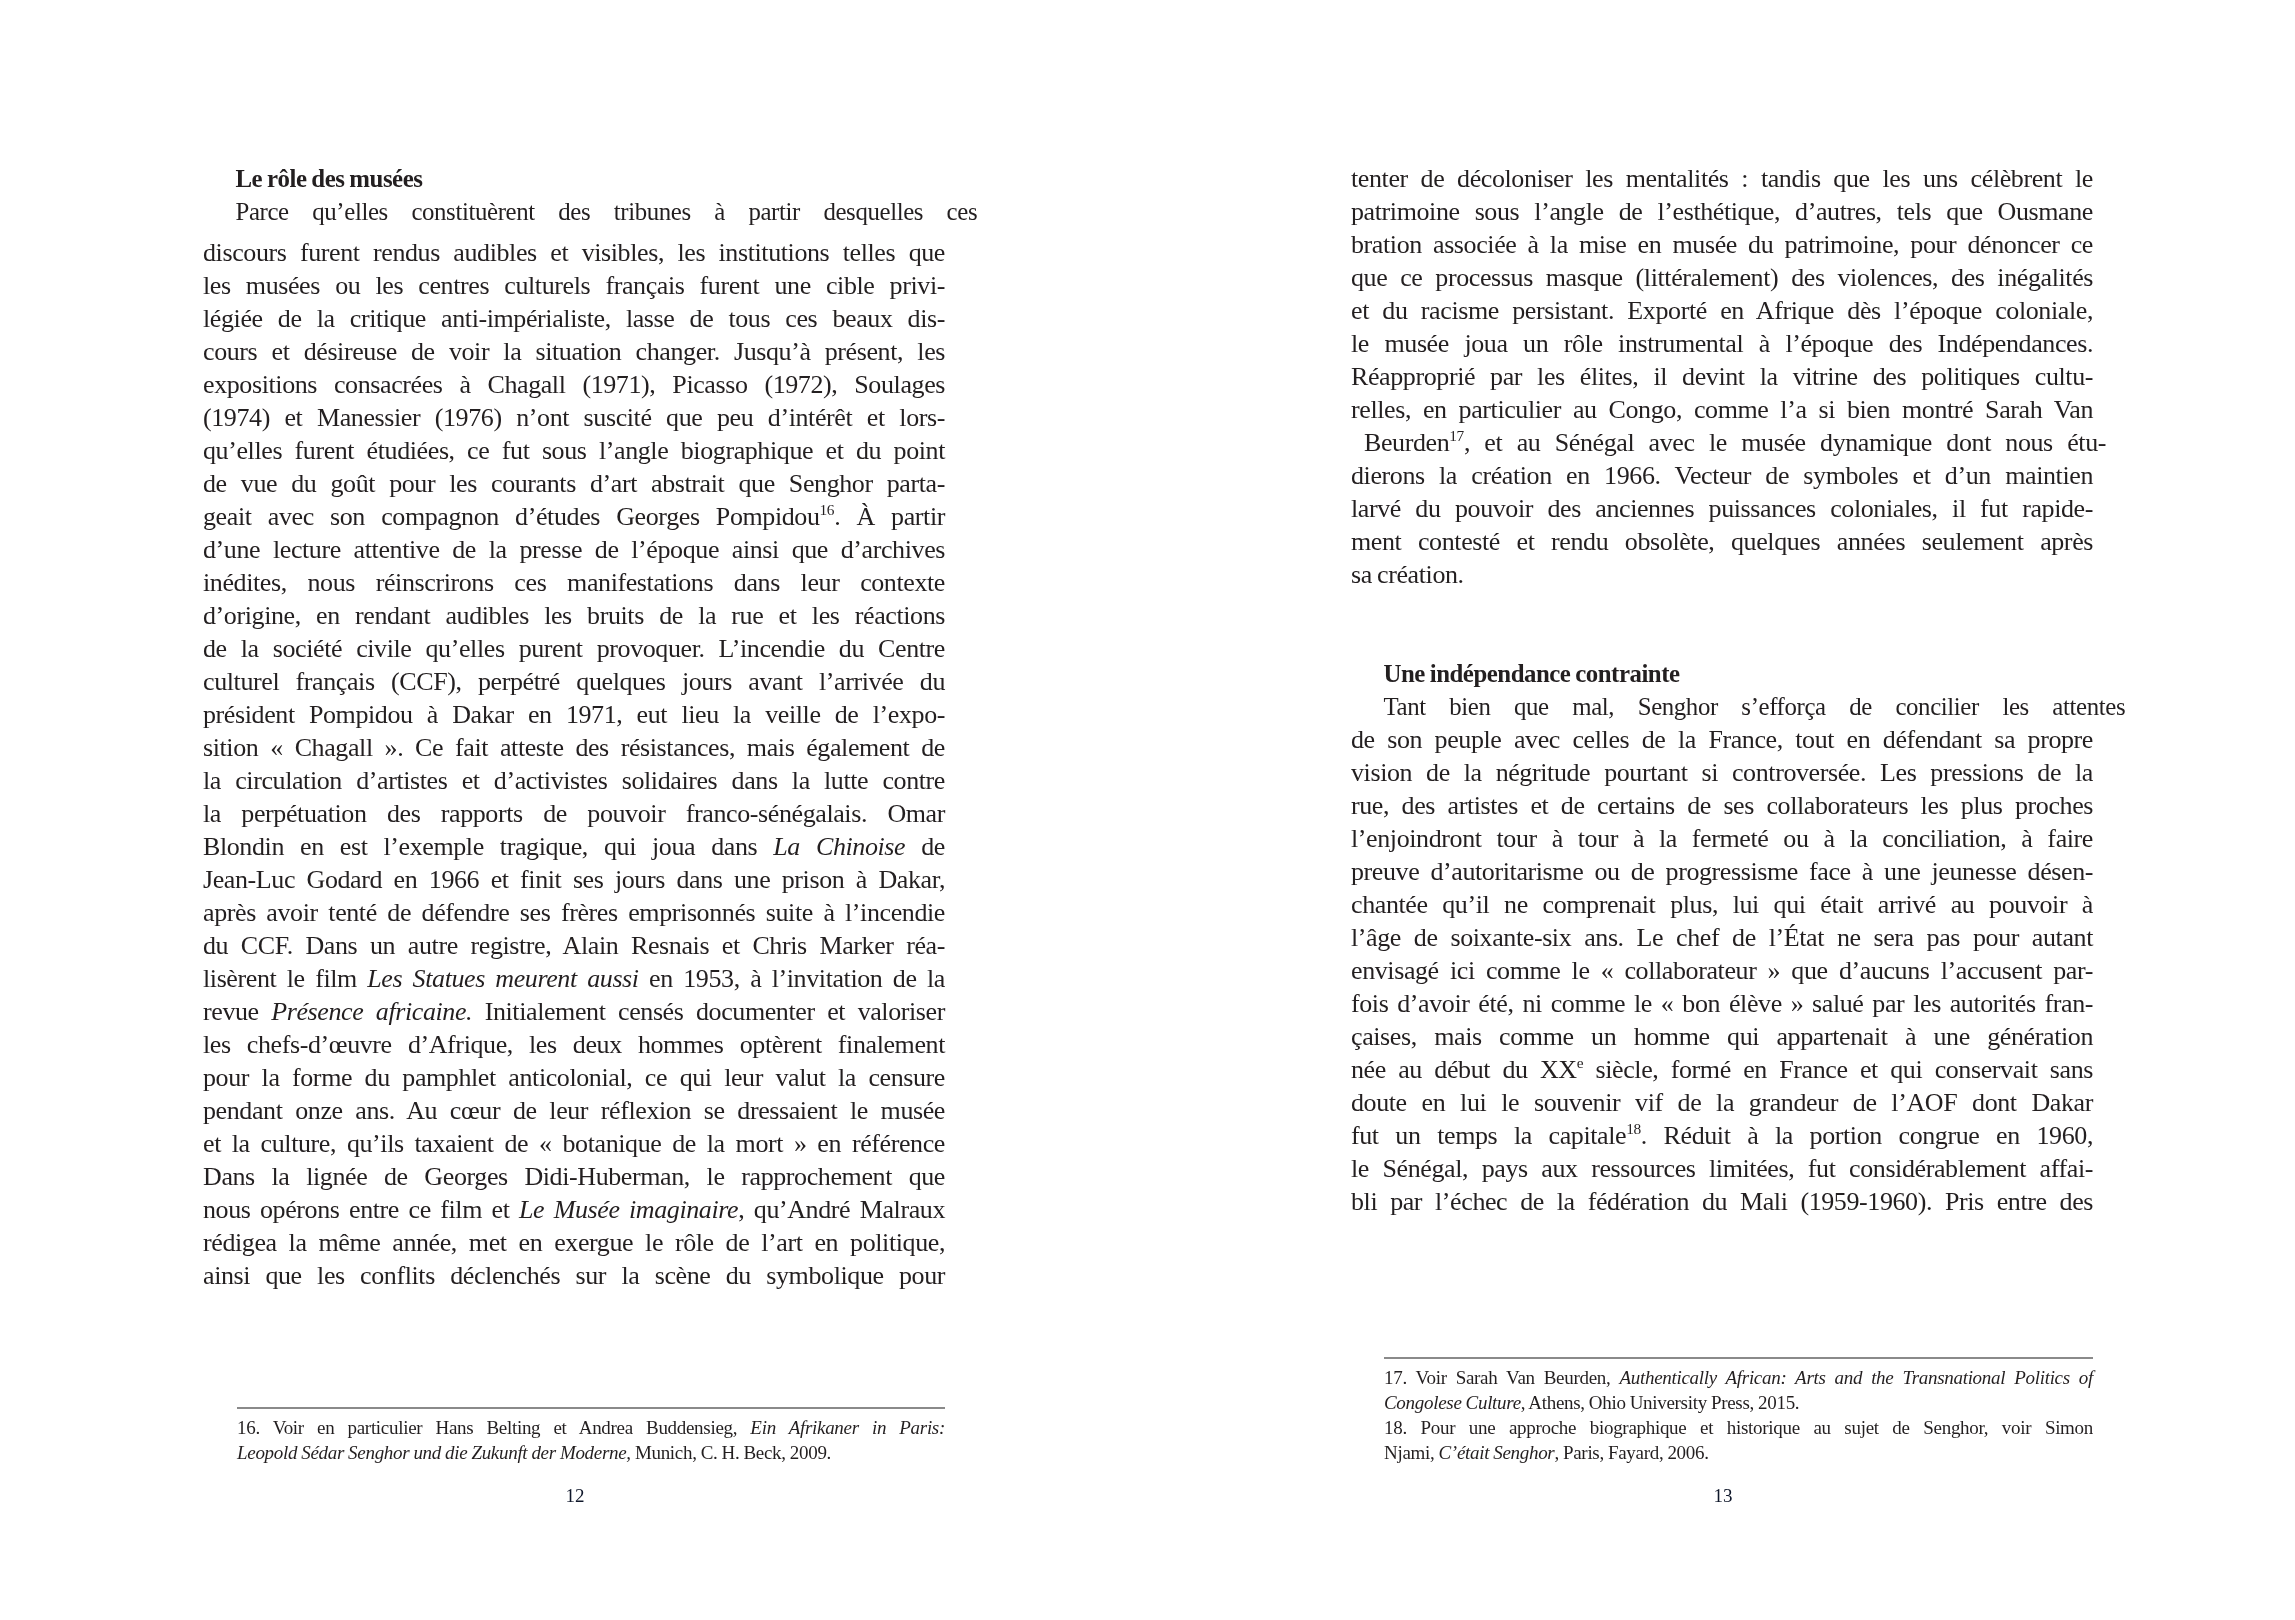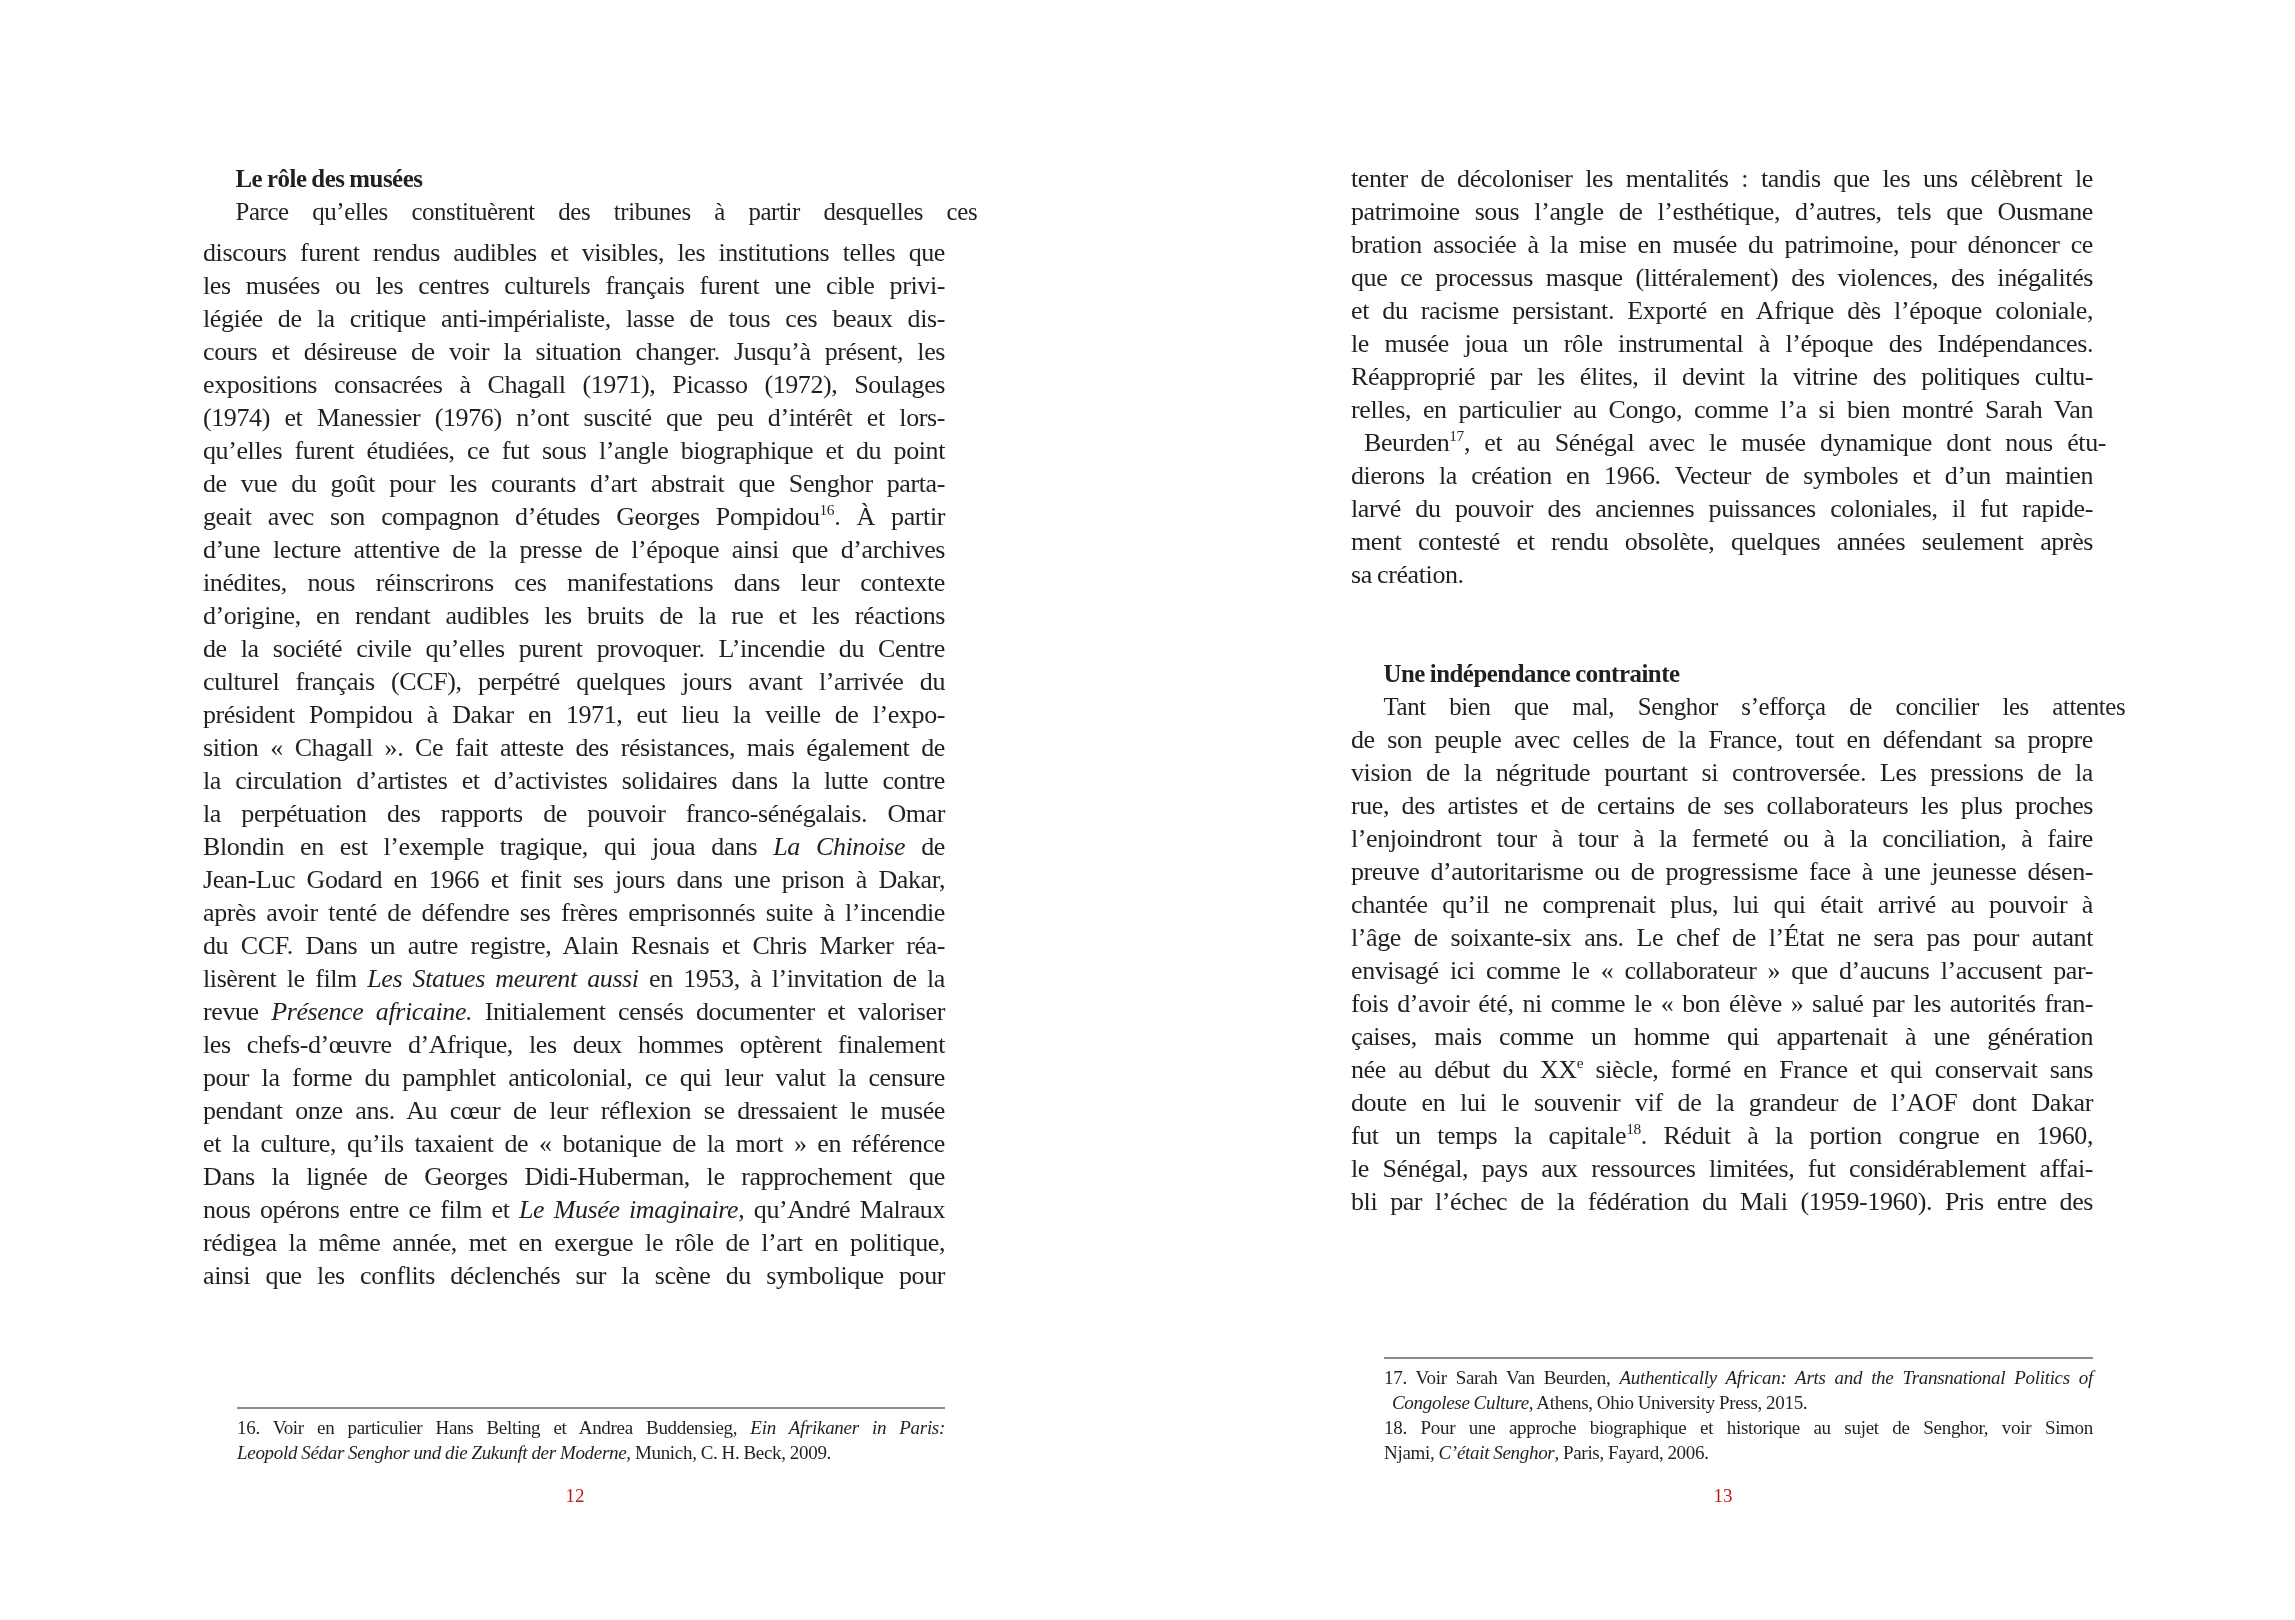--- a/index.html
+++ b/index.html
@@ -14,21 +14,21 @@
   .line.last { text-align-last: left; }
   .line.indent { padding-left: 34px; }
   .heading { font-weight: bold; text-align-last: left; padding-left: 34px; letter-spacing: -0.5px; }
   .blank { height: 33px; }
   .sup { font-size: 15.4px; vertical-align: 10.3px; line-height: 0; }
   em, .it { font-style: italic; }
   .fn-rule { position: absolute; height: 1.7px; background: #8a8a8a; }
   .footnotes { position: absolute; width: 708px; }
   .fn-line { display: block; height: 25px; line-height: 25px; font-size: 19px; white-space: nowrap; text-align: justify; text-align-last: justify; letter-spacing: -0.3px; word-spacing: -0.4px; }
   .fn-line.last { text-align-last: left; }
-  .page-num { position: absolute; font-size: 19px; color: #b91c1c; width: 86px; text-align: center; }
+  .page-num { position: absolute; font-size: 19px; color: #0f172a; width: 86px; text-align: center; }
 </style>
 </head>
 <body>
 
 <div class="page left">
   <div class="column" id="left-col">
     <span class="line heading" style="width: 776px; transform: scaleX(0.9558);">Le rôle des musées</span>
   <span class="line indent" style="width: 776px; transform: scaleX(0.9558);">Parce qu’elles constituèrent des tribunes à partir desquelles ces</span>
       <span class="line" style="width: 742px; margin-top: 8px;">discours furent rendus audibles et visibles, les institutions telles que</span>
       <span class="line" style="width: 742px;">les musées ou les centres culturels français furent une cible privi-</span>
@@ -105,21 +105,21 @@
       <span class="line" style="width: 742px;"><span>née au début du XX</span><span class="sup">e</span><span> siècle, formé en France et qui conservait sans</span></span>
       <span class="line" style="width: 742px;">doute en lui le souvenir vif de la grandeur de l’AOF dont Dakar</span>
       <span class="line" style="width: 742px;"><span>fut un temps la capitale</span><span class="sup">18</span><span>. Réduit à la portion congrue en 1960,</span></span>
       <span class="line" style="width: 742px;">le Sénégal, pays aux ressources limitées, fut considérablement affai-</span>
       <span class="line" style="width: 742px;">bli par l’échec de la fédération du Mali (1959-1960). Pris entre des</span>
     </div>
   <div class="fn-rule" style="left:236px; top:1357px; width:709px;"></div>
   <div class="footnotes" id="right-fn" style="left:236px; top:1365px;">
       <div>
         <span class="fn-line" style="width: 709px;"><span>17. Voir Sarah Van Beurden, </span><em>Authentically African: Arts and the Transnational Politics of</em></span>
-        <span class="fn-line last" style="width: 709px; margin-left: 8px;"><em>Congolese Culture</em><span>, Athens, Ohio University Press, 2015.</span></span>
+        <span class="fn-line last" style="width: 709px;"><em>Congolese Culture</em><span>, Athens, Ohio University Press, 2015.</span></span>
       </div>
       <div>
         <span class="fn-line" style="width: 709px;"><span>18. Pour une approche biographique et historique au sujet de Senghor, voir Simon</span></span>
         <span class="fn-line last" style="width: 709px;"><span>Njami, </span><em>C’était Senghor</em><span>, Paris, Fayard, 2006.</span></span>
       </div>
     </div>
   <div class="page-num" style="left:532px; top:1485px;">13</div>
 </div>
 
 

